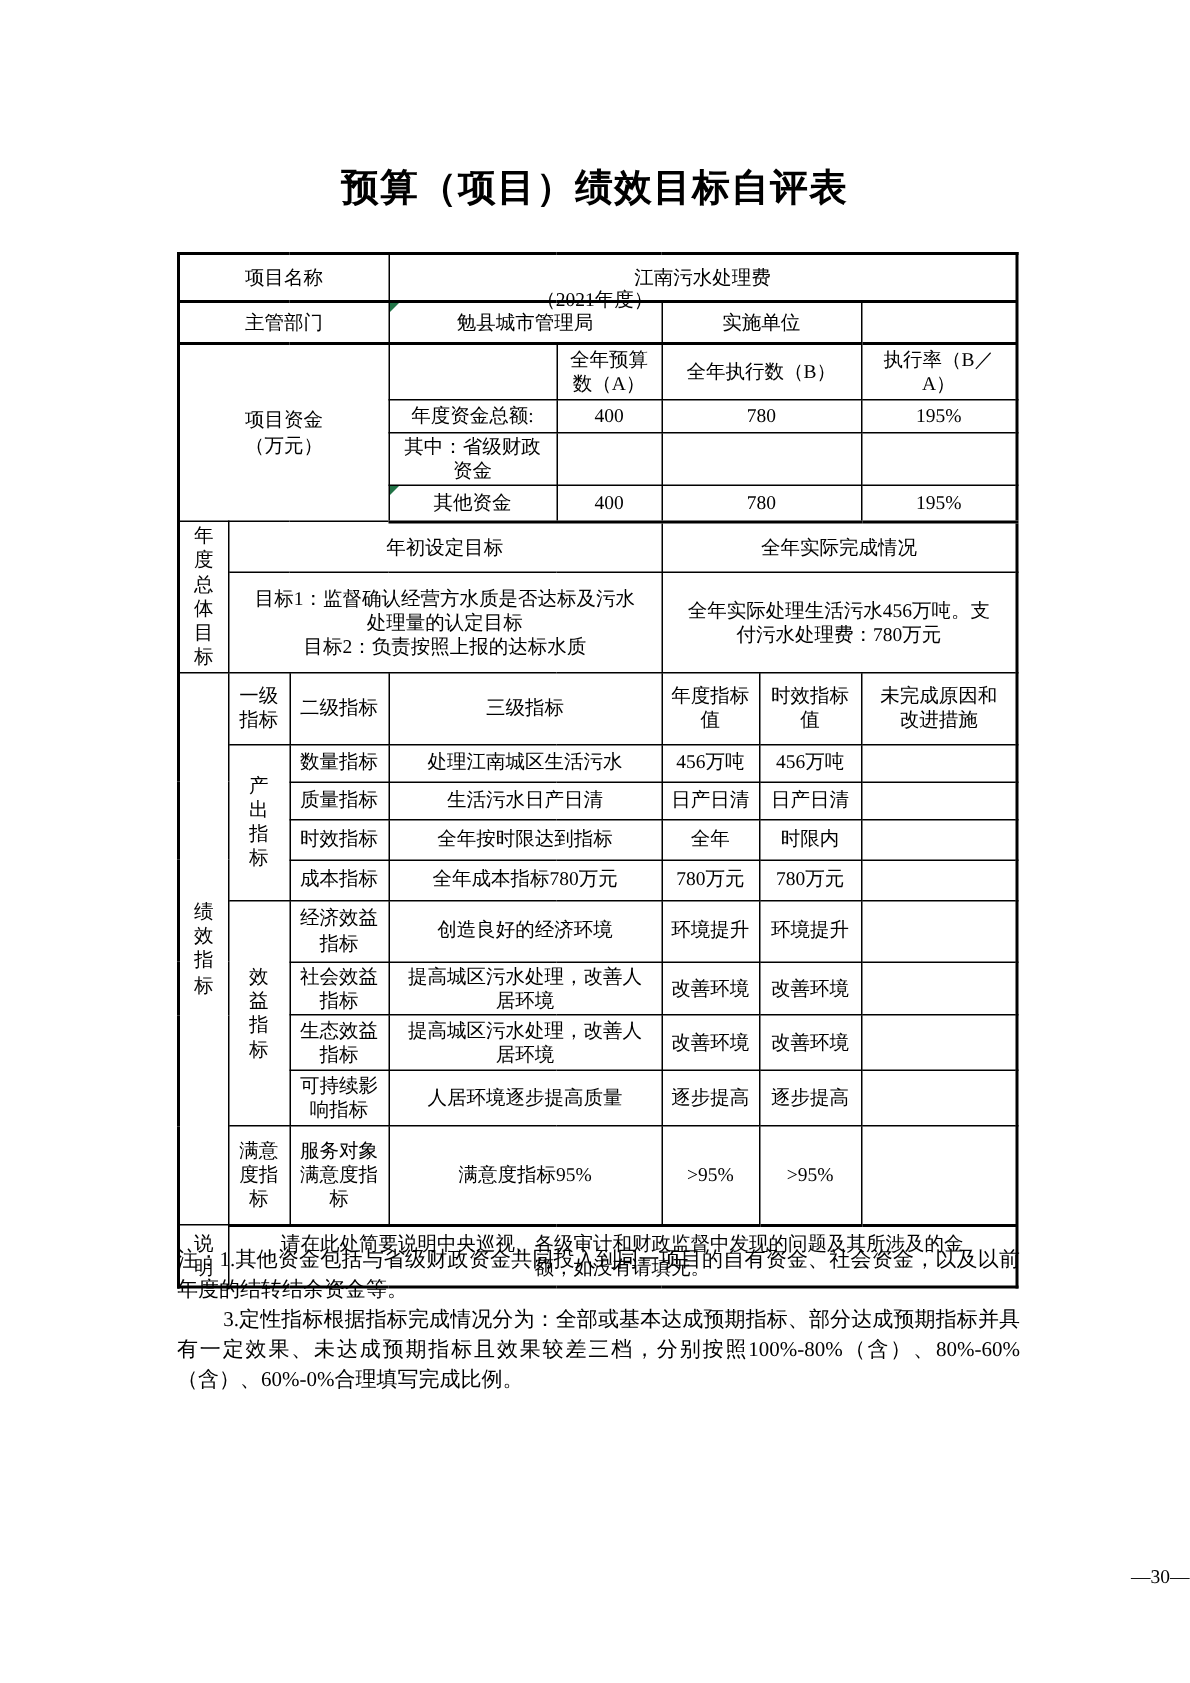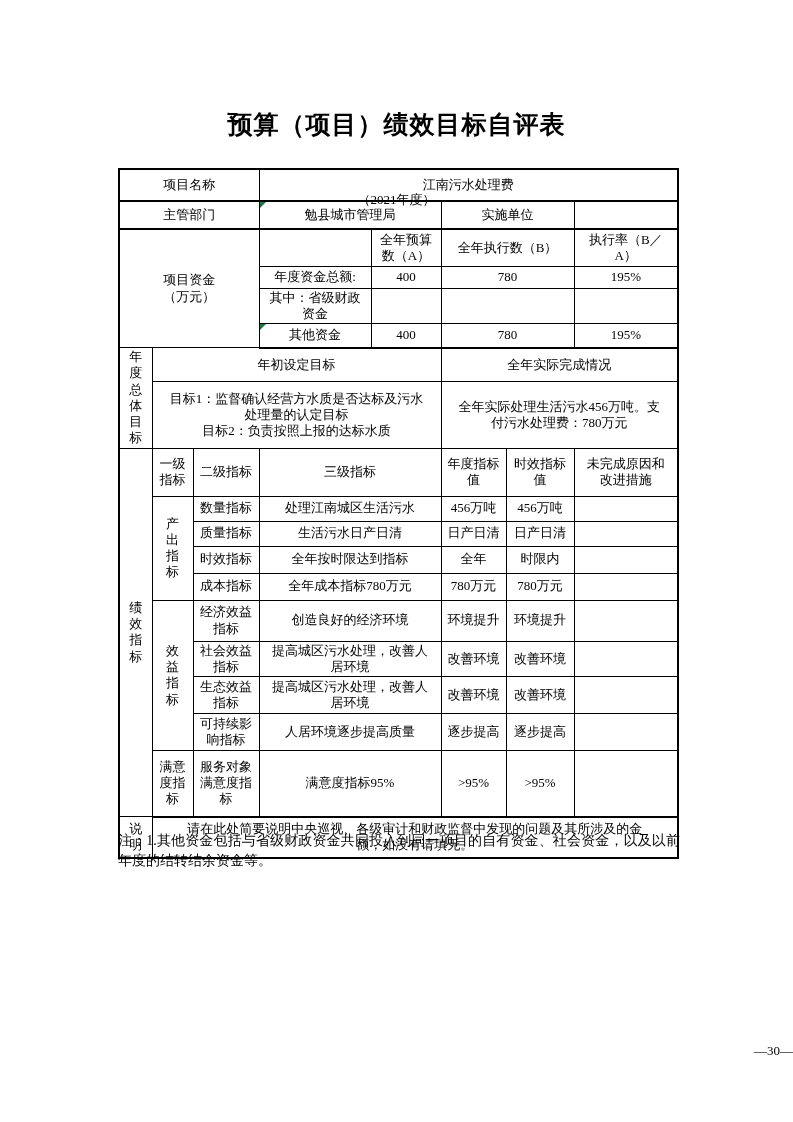--- a/index.html
+++ b/index.html
@@ -239,15 +239,16 @@
   <tr style="height:41px">
     <td>说明</td>
     <td colspan="7" class="tl">请在此处简要说明中央巡视、各级审计和财政监督中发现的问题及其所涉及的金
 额，如没有请填无。</td>
   </tr>
 </tbody>
   </table>
 
 <div class="notes">
   <p>注：1.其他资金包括与省级财政资金共同投入到同一项目的自有资金、社会资金，以及以前年度的结转结余资金等。</p>
+  <p class="ind">3.定性指标根据指标完成情况分为：全部或基本达成预期指标、部分达成预期指标并具有一定效果、未达成预期指标且效果较差三档，分别按照100%-80%（含）、80%-60%（含）、60%-0%合理填写完成比例。</p>
 </div>
 
 <div class="page-number">—30—</div>
 
 </body></html>

